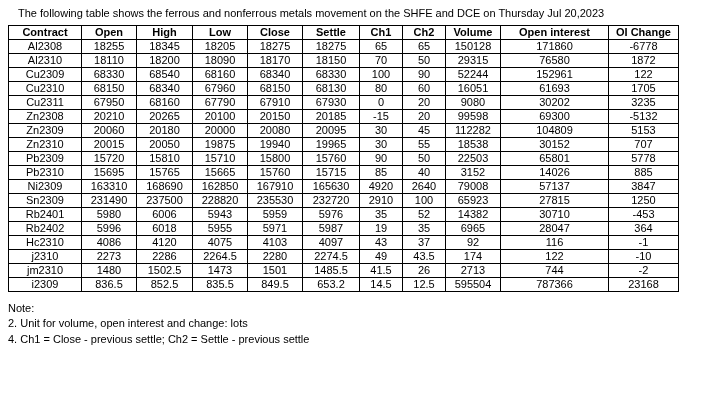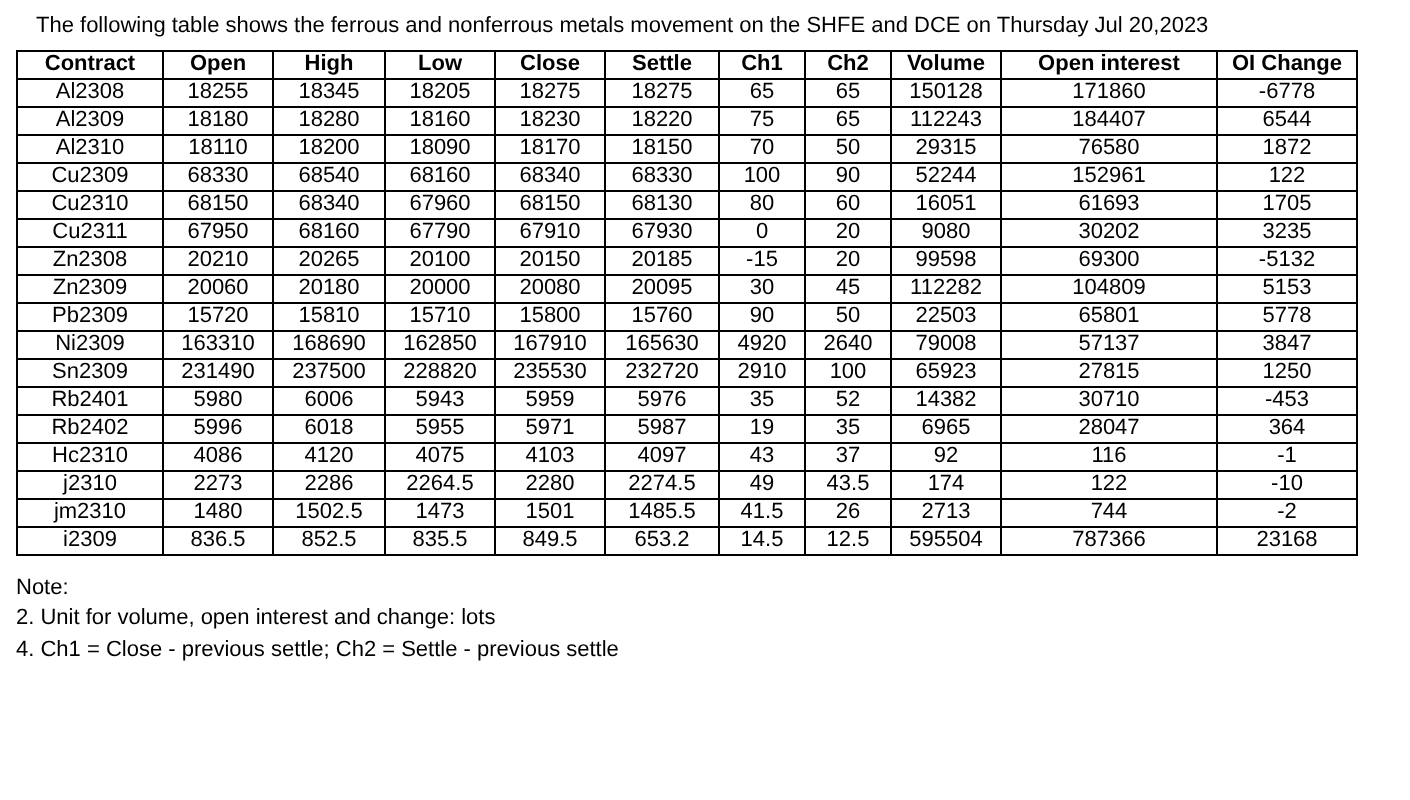--- a/index.html
+++ b/index.html
@@ -90,33 +90,20 @@
         <td>18205</td>
         <td>18275</td>
         <td>18275</td>
         <td>65</td>
         <td>65</td>
         <td>150128</td>
         <td>171860</td>
         <td>-6778</td>
       </tr>
       <tr>
-        <td>Al2309</td>
-        <td>18180</td>
-        <td>18280</td>
-        <td>18160</td>
-        <td>18230</td>
-        <td>18220</td>
-        <td>75</td>
-        <td>65</td>
-        <td>112243</td>
-        <td>184407</td>
-        <td>6544</td>
-      </tr>
-      <tr>
         <td>Al2310</td>
         <td>18110</td>
         <td>18200</td>
         <td>18090</td>
         <td>18170</td>
         <td>18150</td>
         <td>70</td>
         <td>50</td>
         <td>29315</td>
         <td>76580</td>
@@ -181,33 +168,59 @@
         <td>20000</td>
         <td>20080</td>
         <td>20095</td>
         <td>30</td>
         <td>45</td>
         <td>112282</td>
         <td>104809</td>
         <td>5153</td>
       </tr>
       <tr>
+        <td>Zn2310</td>
+        <td>20015</td>
+        <td>20050</td>
+        <td>19875</td>
+        <td>19940</td>
+        <td>19965</td>
+        <td>30</td>
+        <td>55</td>
+        <td>18538</td>
+        <td>30152</td>
+        <td>707</td>
+      </tr>
+      <tr>
         <td>Pb2309</td>
         <td>15720</td>
         <td>15810</td>
         <td>15710</td>
         <td>15800</td>
         <td>15760</td>
         <td>90</td>
         <td>50</td>
         <td>22503</td>
         <td>65801</td>
         <td>5778</td>
       </tr>
       <tr>
+        <td>Pb2310</td>
+        <td>15695</td>
+        <td>15765</td>
+        <td>15665</td>
+        <td>15760</td>
+        <td>15715</td>
+        <td>85</td>
+        <td>40</td>
+        <td>3152</td>
+        <td>14026</td>
+        <td>885</td>
+      </tr>
+      <tr>
         <td>Ni2309</td>
         <td>163310</td>
         <td>168690</td>
         <td>162850</td>
         <td>167910</td>
         <td>165630</td>
         <td>4920</td>
         <td>2640</td>
         <td>79008</td>
         <td>57137</td>

